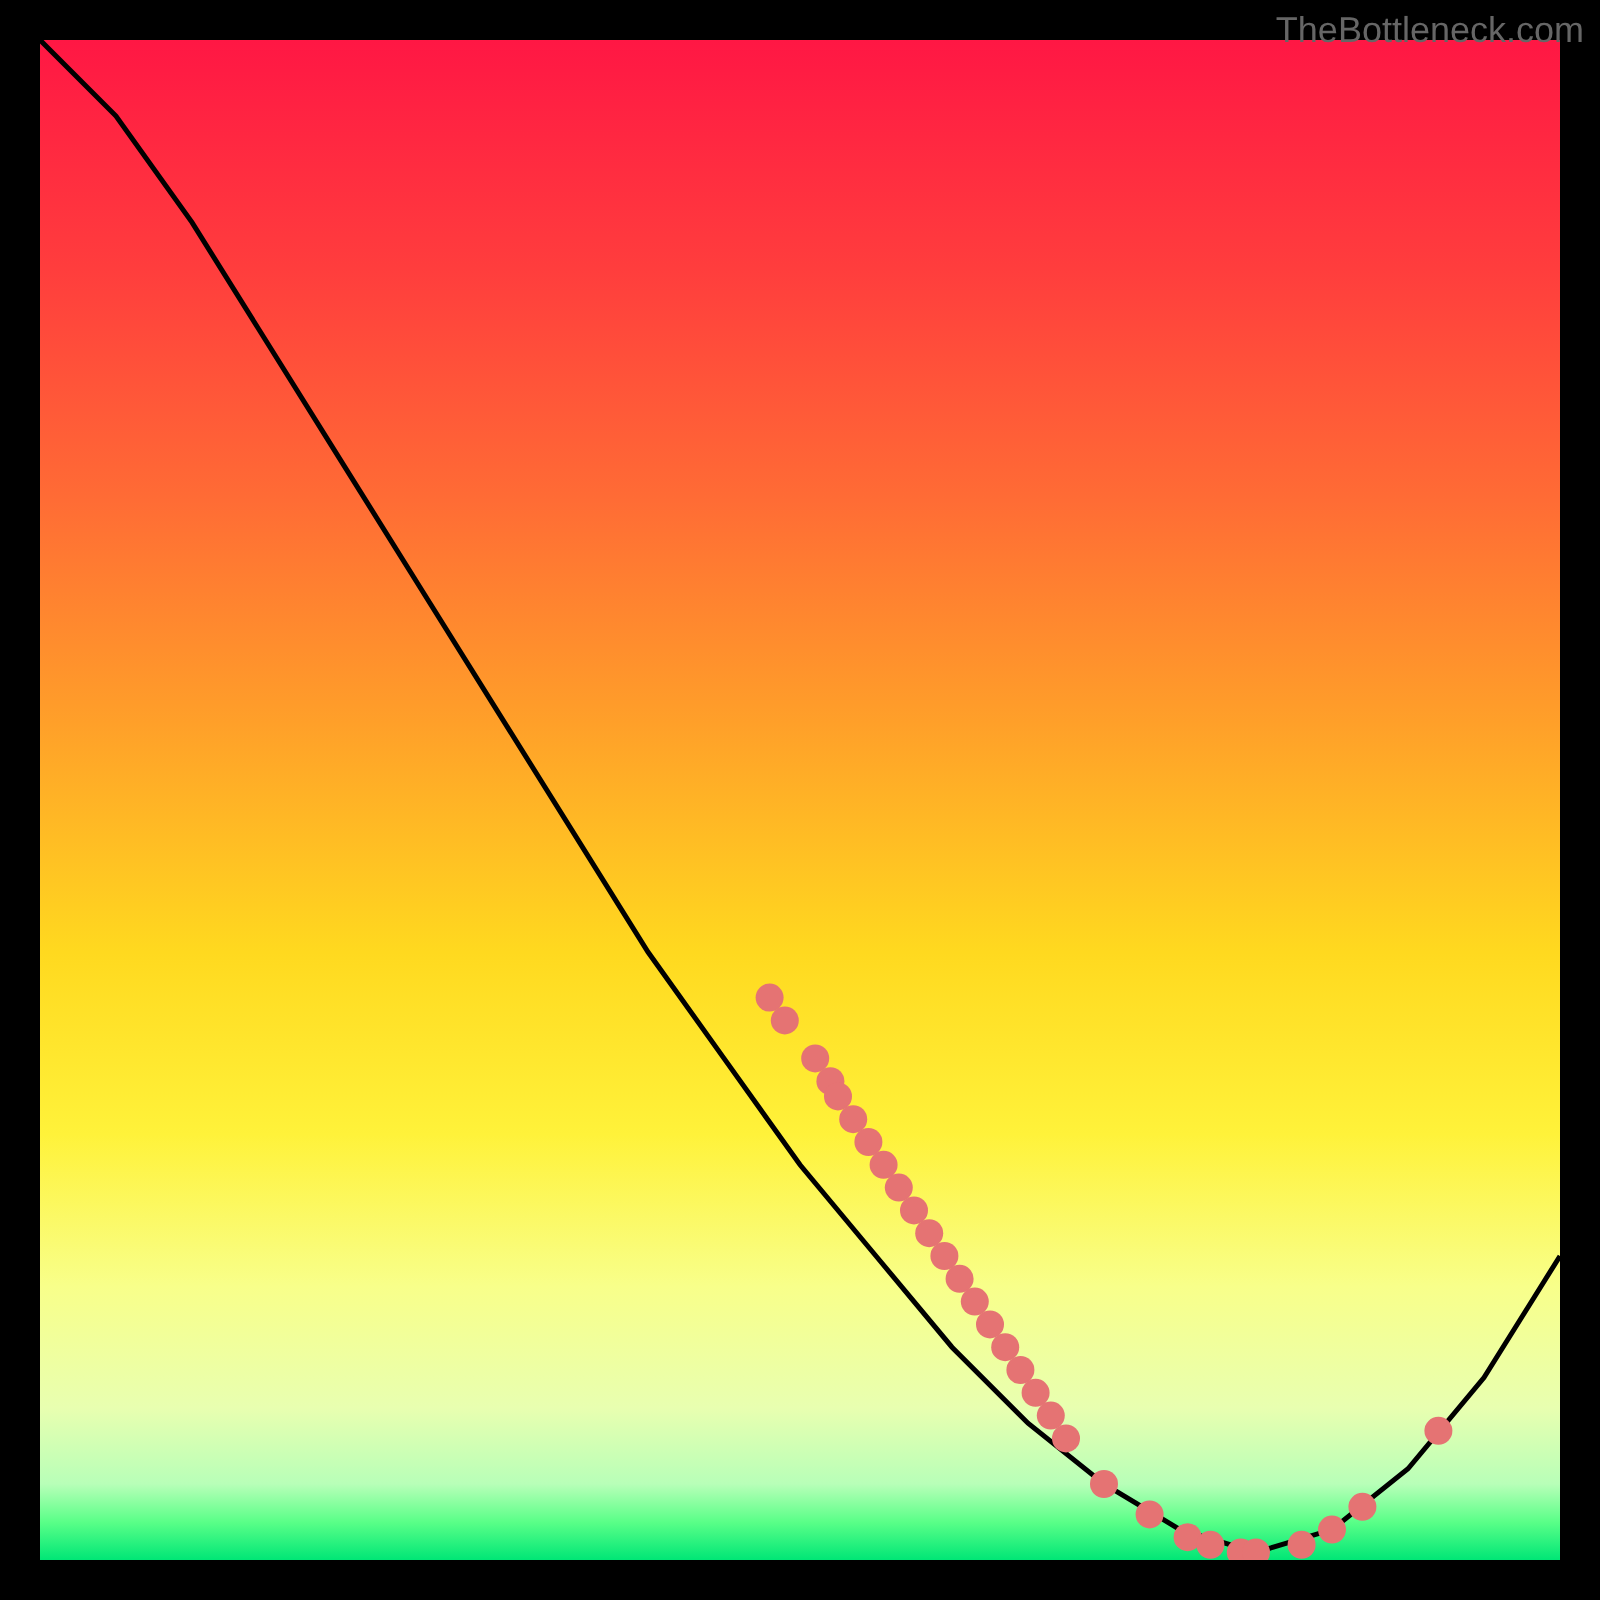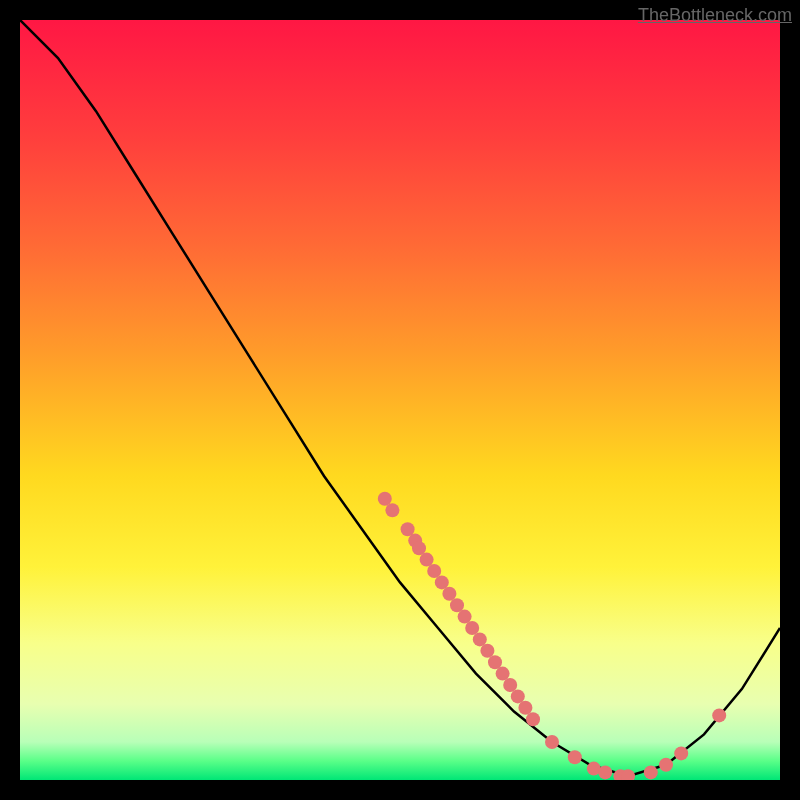--- a/index.html
+++ b/index.html
@@ -1,17 +1,17 @@
 <!DOCTYPE html>
 <html><head>
   <meta charset="utf-8">
   <style>
     * { margin: 0; padding: 0; box-sizing: border-box; }
     body { width: 800px; height: 800px; background: #000; position: relative; font-family: Arial, sans-serif; }
-    .watermark { position: absolute; top: 5px; right: 8px; color: #666; font-size: 18px; z-index: 10; text-decoration: underline; }
+    .watermark { position: absolute; top: 5px; right: 8px; color: #666; font-size: 18px; z-index: 10; }
     .chart-container { position: absolute; top: 20px; left: 20px; width: 760px; height: 760px; }
     .gradient-bg { position: absolute; top: 0; left: 0; width: 100%; height: 100%; }
     .curve-layer { position: absolute; top: 0; left: 0; width: 100%; height: 100%; }
   </style>
 </head>
 <body>
 
 <div class="watermark">TheBottleneck.com</div>
 
 <div class="chart-container">

